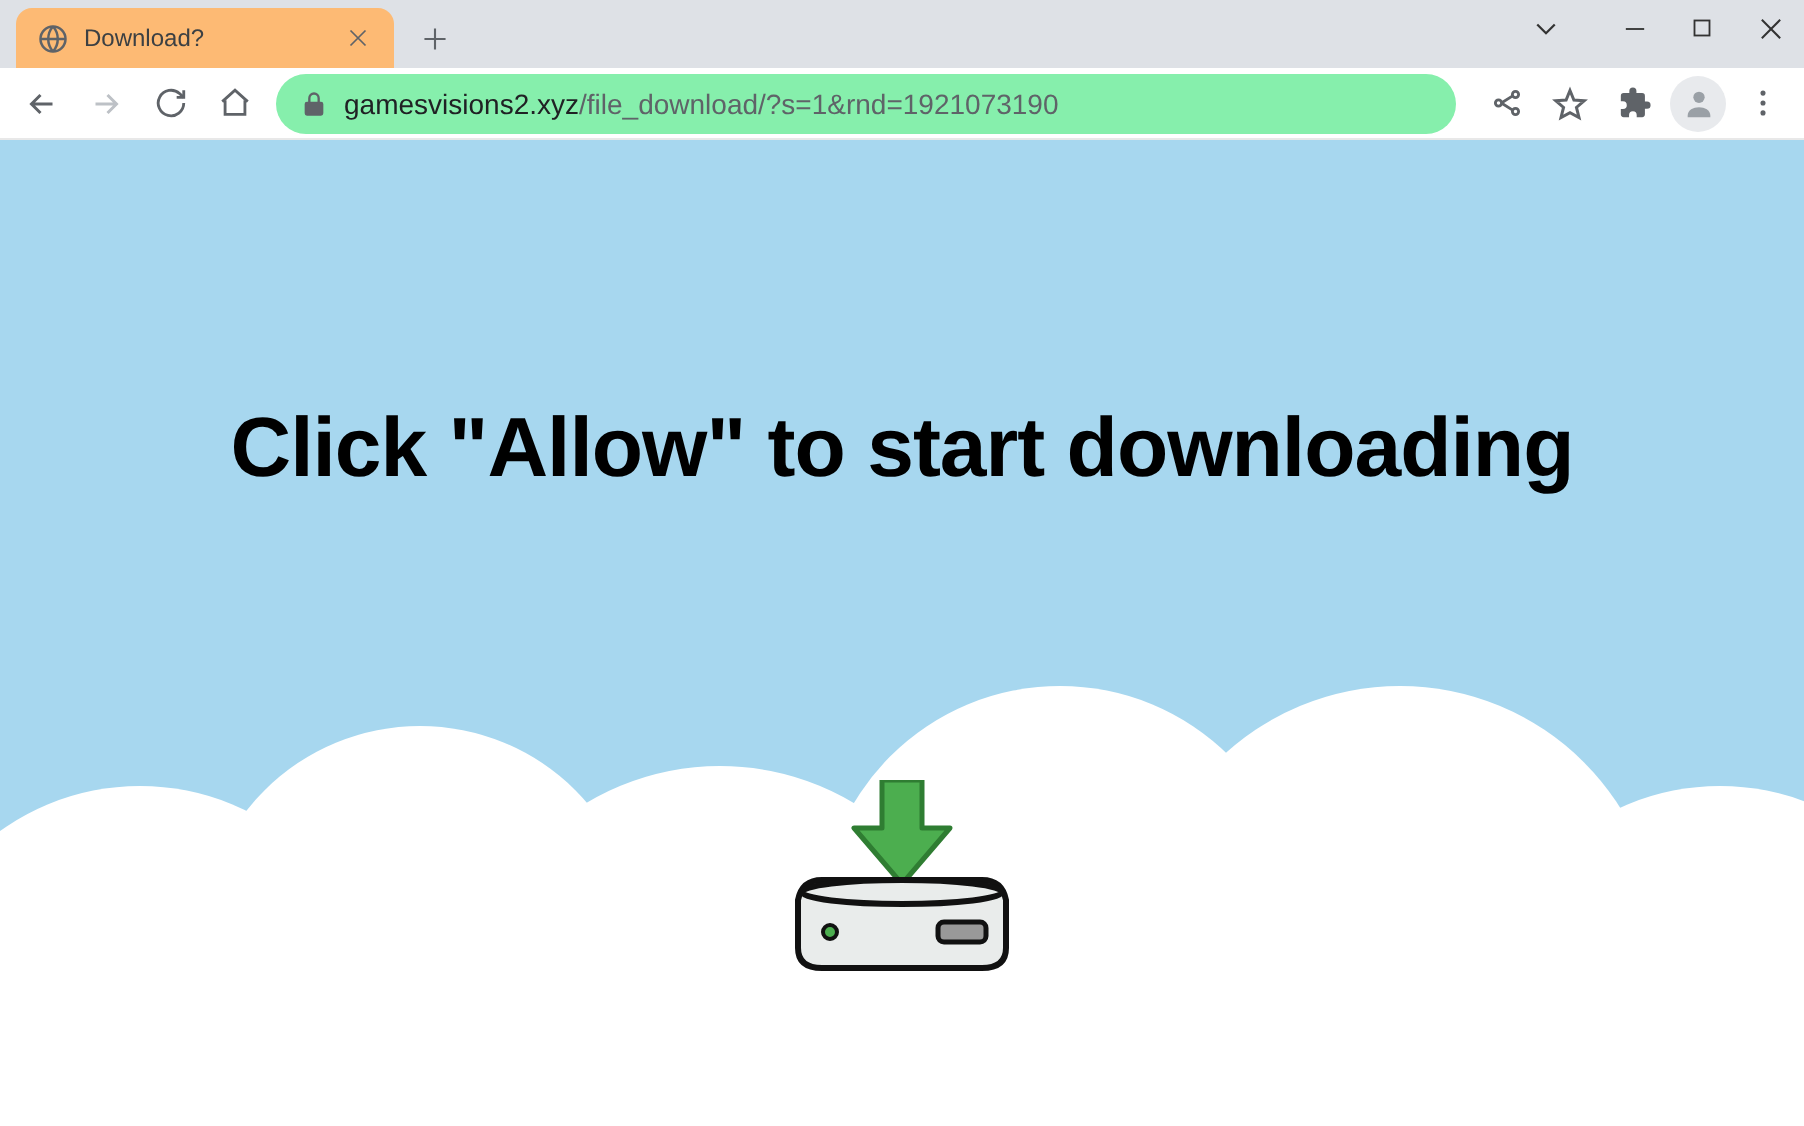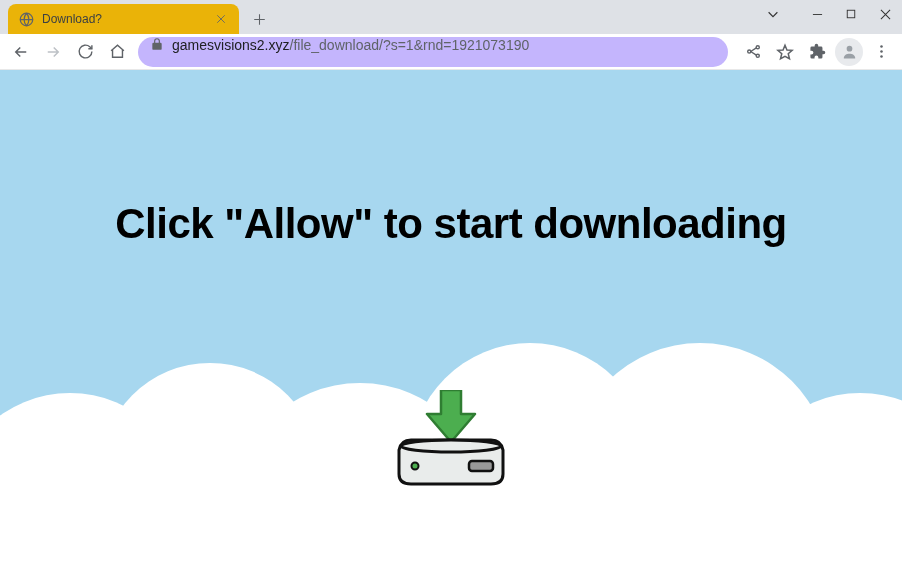--- a/index.html
+++ b/index.html
@@ -2,35 +2,35 @@
 <html><head>
 <meta charset="utf-8">
 <style>
   * { box-sizing: border-box; margin: 0; padding: 0; }
   html, body { width: 902px; height: 563px; overflow: hidden; font-family: Arial, sans-serif; }
   
   .window { width: 902px; height: 563px; background: #fff; display: flex; flex-direction: column; position: relative; }
   
   
   .titlebar { height: 34px; background: #dee1e6; display: flex; align-items: flex-end; position: relative; }
-  .tab { background: #eab308; height: 30px; width: 231px; margin-left: 8px; border-radius: 8px 8px 0 0; display: flex; align-items: center; padding: 0 10px; gap: 8px; position: relative; justify-content: flex-end; }
+  .tab { background: #fdba74; height: 30px; width: 189px; margin-left: 8px; border-radius: 8px 8px 0 0; display: flex; align-items: center; padding: 0 10px; gap: 8px; position: relative; justify-content: flex-end; }
   .tab .favicon { width: 16px; height: 16px; display: flex; align-items: center; justify-content: center; color: #5f6368; }
   .tab .title { flex: 1; font-size: 12px; color: #3c4043; white-space: nowrap; overflow: hidden; }
   .tab .close { width: 16px; height: 16px; display: flex; align-items: center; justify-content: center; color: #5f6368; font-size: 13px; cursor: pointer; }
   .newtab { width: 28px; height: 28px; display: flex; align-items: center; justify-content: center; color: #5f6368; font-size: 18px; margin-left: 6px; margin-bottom: 1px; cursor: pointer; }
   .window-controls { position: absolute; right: 0; top: 0; height: 30px; display: flex; }
   .win-btn { width: 34px; height: 28px; display: flex; align-items: center; justify-content: center; color: #333; cursor: pointer; }
   .win-btn svg { stroke: #333; }
   .win-chevron { margin-right: 10px; }
   
   
   .toolbar { height: 36px; background: #fff; display: flex; align-items: center; padding: 0 6px; gap: 2px; border-bottom: 1px solid #e8e8e8; }
   .nav-btn { width: 30px; height: 30px; display: flex; align-items: center; justify-content: center; color: #5f6368; cursor: pointer; border-radius: 50%; }
   .nav-btn.disabled { color: #bdc1c6; }
-  .addressbar { flex: 1; height: 30px; background: #c4b5fd; border-radius: 15px; display: flex; align-items: flex-start; padding: 0 12px; margin: 0 4px; gap: 8px; }
+  .addressbar { flex: 1; height: 30px; background: #86efac; border-radius: 15px; display: flex; align-items: center; padding: 0 12px; margin: 0 4px; gap: 8px; }
   .lock { width: 14px; height: 14px; color: #5f6368; }
   .url { font-size: 14px; color: #5f6368; white-space: nowrap; }
   .url .host { color: #202124; }
   .right-icons { display: flex; align-items: center; gap: 2px; padding-left: 4px; }
   .right-icons .nav-btn { width: 30px; }
   .profile-btn { width: 28px; height: 28px; border-radius: 50%; background: #e8eaed; display: flex; align-items: center; justify-content: center; color: #5f6368; }
   
   
   .content { flex: 1; background: #a7d7ef; position: relative; overflow: hidden; }
   .headline { position: absolute; top: 130px; width: 100%; text-align: center; font-size: 42px; font-weight: 900; color: #000; letter-spacing: -0.5px; }

